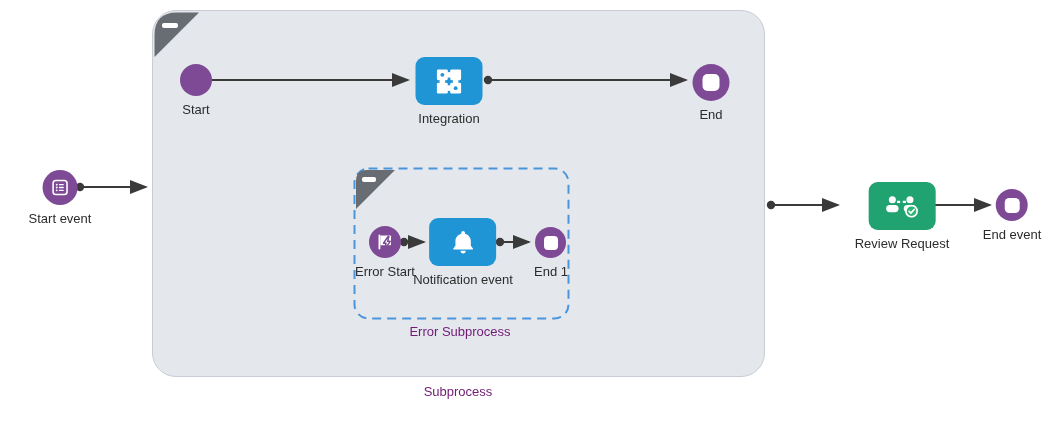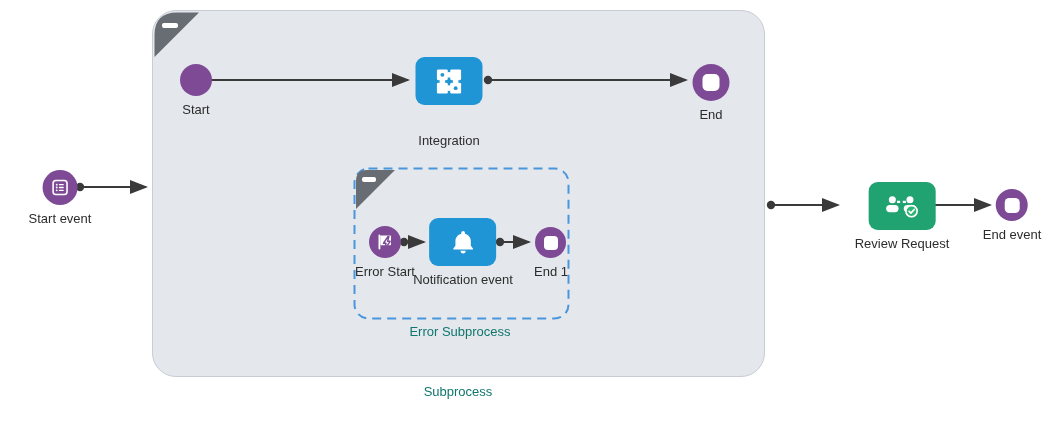--- a/index.html
+++ b/index.html
@@ -14,21 +14,21 @@
   .end-square{background:#ffffff;border-radius:5px;}
   .task{border-radius:9px;display:flex;align-items:center;justify-content:center;width:67px;height:48px;box-sizing:border-box;}
   .task.blue{background:#2095d6;}
   .task.green{background:#20a271;}
   .subprocess{
     position:absolute;left:152px;top:10px;width:613px;height:367px;
     background:#e4e7ec;border:1px solid #c8ccd4;border-radius:24px;box-sizing:border-box;
   }
   .fold{position:absolute;left:0;top:0;}
   .error-subprocess{position:absolute;left:353px;top:167px;width:217px;height:153px;}
-  .container-label{position:absolute;transform:translateX(-50%);font-size:13px;color:#0f766e;white-space:nowrap;}
+  .container-label{position:absolute;transform:translateX(-50%);font-size:13px;color:#701a75;white-space:nowrap;}
 </style>
 </head>
 <body>
 
 <div class="canvas">
 
   <div class="subprocess">
     <svg class="fold" width="48" height="48">
       <path d="M1.5 24 Q1.5 1.5 24 1.5 L46 1.5 L1.5 46 Z" fill="#686d73"></path>
       <rect x="9" y="12" width="16" height="5" rx="2" fill="#ffffff"></rect>
@@ -100,21 +100,21 @@
       </svg>
     </div>
     <div class="node-label">Start event</div>
   </div>
 
   <div class="node-group" style="left:181px;top:64px;margin-left:15px;">
     <div class="event" style="width:32px;height:32px;"></div>
     <div class="node-label">Start</div>
   </div>
 
-  <div class="node-group" style="left:449px;top:57px;gap:22px;">
+  <div class="node-group" style="left:449px;top:57px;">
     <div class="task blue">
       <svg width="29" height="29" viewBox="0 0 24 24">
         <g fill="#fff">
           <rect x="2" y="2" width="9" height="9" rx="1.2"></rect>
           <rect x="13" y="2" width="9" height="9" rx="1.2"></rect>
           <rect x="2" y="13" width="9" height="9" rx="1.2"></rect>
           <rect x="13" y="13" width="9" height="9" rx="1.2"></rect>
           <circle cx="12" cy="6.5" r="2.3"></circle>
           <circle cx="17.5" cy="12" r="2.3"></circle>
           <circle cx="12" cy="17.5" r="2.3"></circle>

